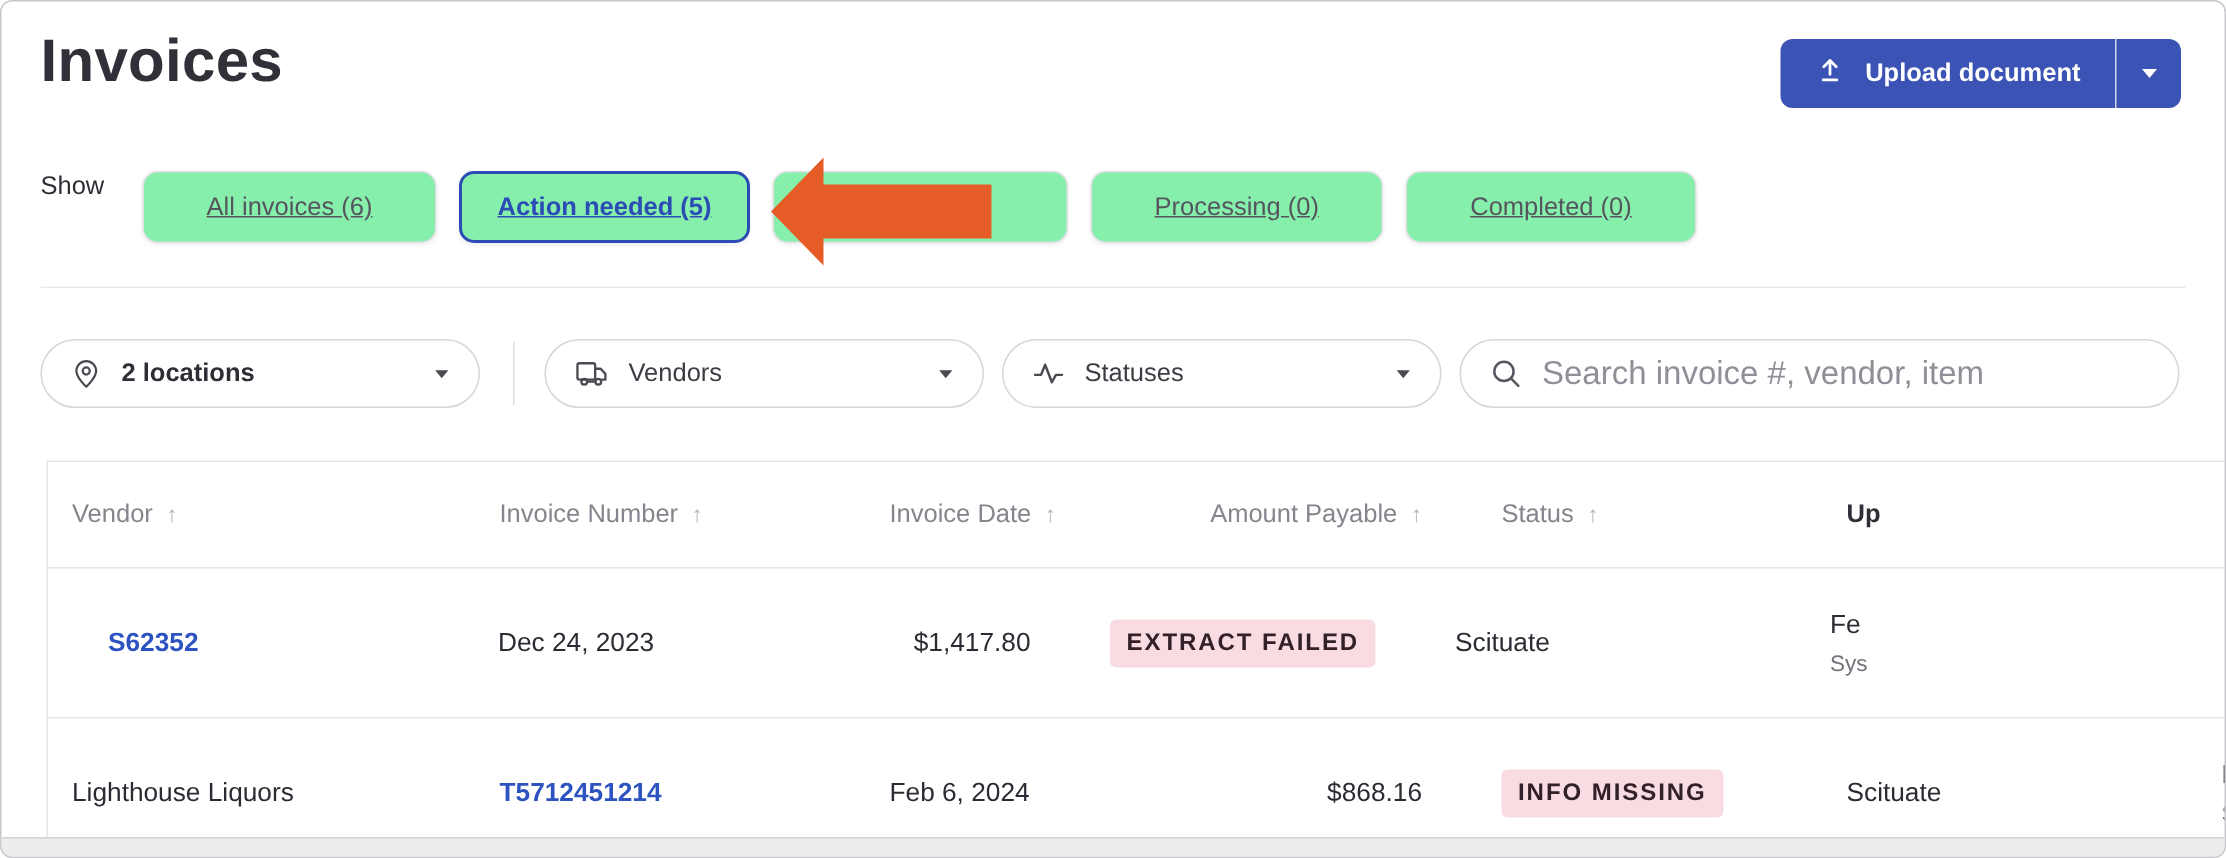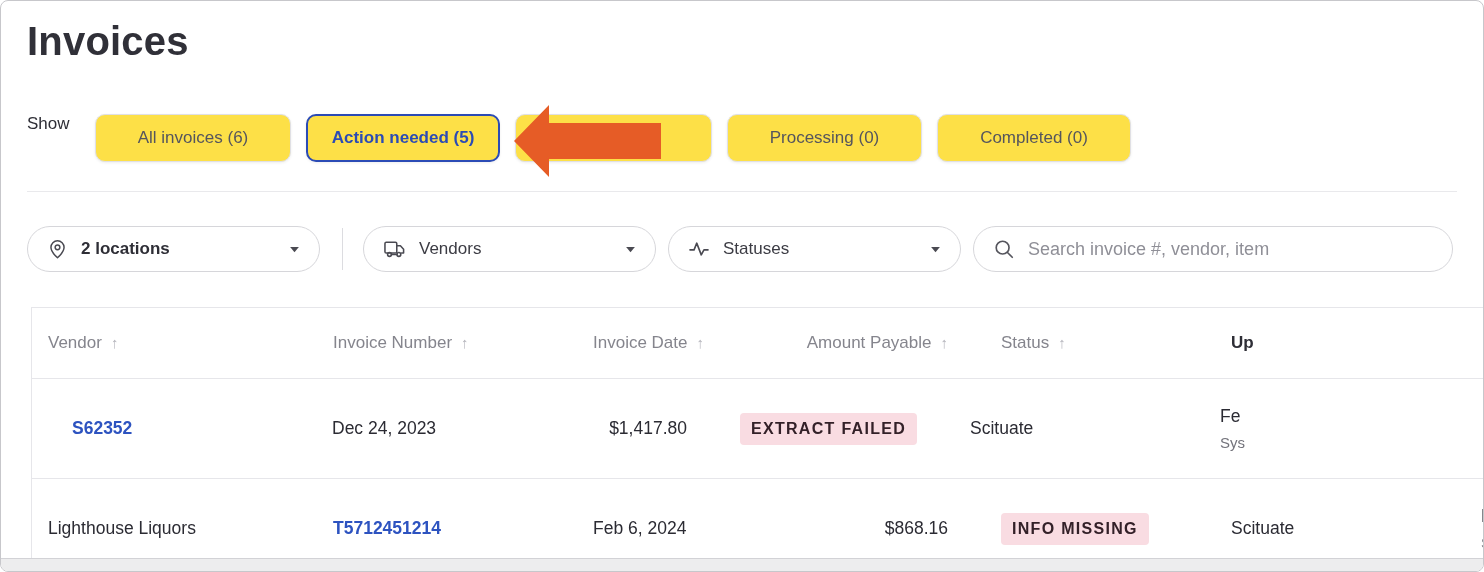--- a/index.html
+++ b/index.html
@@ -29,25 +29,25 @@
   }
   .upload-caret{
     width:43px;display:flex;align-items:center;justify-content:center;
     border-left:1px solid rgba(255,255,255,.75);cursor:pointer;
   }
 
   
   .tabs{position:absolute;left:26px;top:113px;height:48px;display:flex;}
   .show-label{font-size:17px;color:#2e2e36;width:68px;flex:none;}
   .tab{
-    height:48px;border-radius:10px;background:#fde047;
+    height:48px;border-radius:10px;background:#86efac;
     border:1px solid #e0e0e4;box-shadow:0 1px 3px rgba(0,0,0,.07);
     display:flex;align-items:center;justify-content:center;
     font-size:17px;color:#55555d;box-sizing:border-box;
-    margin-right:15px;cursor:pointer;flex:none;
+    margin-right:15px;cursor:pointer;flex:none;text-decoration:underline;
   }
   .t1{width:196px}.t2{width:194px}.t3{width:197px}.t4{width:195px}.t5{width:194px}
   .tab.active{border:2px solid #2b4bb5;color:#2b4bb5;font-weight:700;}
   .tab-hidden{justify-content:flex-end;padding-right:52px;}
   .arrow-overlay{position:absolute;left:505px;top:100px;z-index:5;pointer-events:none;}
 
   .divider-h{position:absolute;left:26px;right:26px;top:190px;height:1px;background:#e9e9ec;}
 
   
   .filterbar{position:absolute;top:225px;left:0;right:0;height:46px;}
@@ -61,21 +61,21 @@
   .fpill .flabel{margin-left:13px;}
   .fpill .caret{margin-left:auto;display:flex;align-items:center;}
   .f-loc{left:26px;width:293px;}
   .f-loc .flabel{font-weight:700;color:#2e2e36;}
   .fdivider{position:absolute;left:341px;top:2px;width:1px;height:42px;background:#dcdce0;}
   .f-ven{left:362px;width:293px;}
   .f-sta{left:667px;width:293px;}
   .f-search{left:972px;width:480px;cursor:text;}
   .f-search input{
     border:none;outline:none;background:transparent;flex:1;
-    font-family:"Liberation Sans",sans-serif;font-size:18px;color:#ef4444;
+    font-family:"Liberation Sans",sans-serif;font-size:22px;color:#ef4444;
     margin-left:13px;padding:0;
   }
   .f-search input::placeholder{color:#8f8f97;}
 
   
   .table{
     position:absolute;left:30px;top:306px;right:0;height:250px;
     border-left:1px solid #e6e6ea;border-top:1px solid #e6e6ea;
   }
   .trow{
@@ -108,20 +108,37 @@
     background:#ededee;border-top:1px solid #d2d2d6;
   }
 </style>
 </head>
 <body>
 
 <div class="frame">
 
   <div class="page-title">Invoices</div>
 
+  <div class="upload">
+    <div class="upload-main">
+      <span class="icon">
+        <svg width="20" height="20" viewBox="0 0 24 24" fill="none" stroke="#fff" stroke-width="2.2" stroke-linecap="round" stroke-linejoin="round">
+          <line x1="12" y1="15" x2="12" y2="4"></line>
+          <polyline points="7,9 12,4 17,9"></polyline>
+          <line x1="6.5" y1="19.5" x2="17.5" y2="19.5"></line>
+        </svg>
+      </span>
+      <span>Upload document</span>
+    </div>
+    <div class="upload-caret">
+      <svg width="12" height="8" viewBox="0 0 12 8">
+        <polygon points="1,1 11,1 6,7" fill="#fff"></polygon>
+      </svg>
+    </div>
+  </div>
 
   <div class="tabs">
     <span class="show-label">Show</span>
     <div class="tab t1">
       <span>All invoices (6)</span>
     </div>
     <div class="tab t2 active">
       <span>Action needed (5)</span>
     </div>
     <div class="tab t3 tab-hidden">

